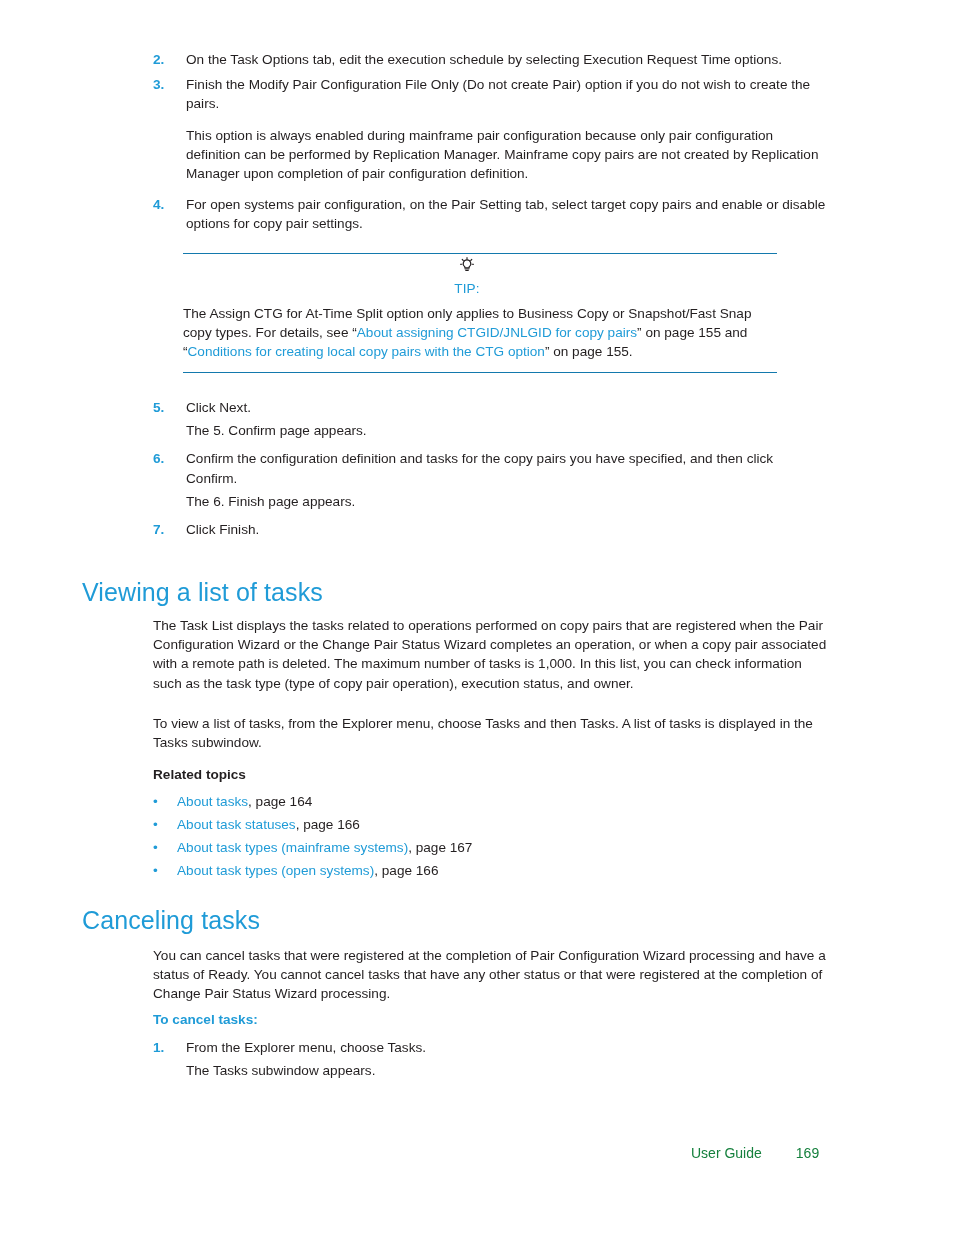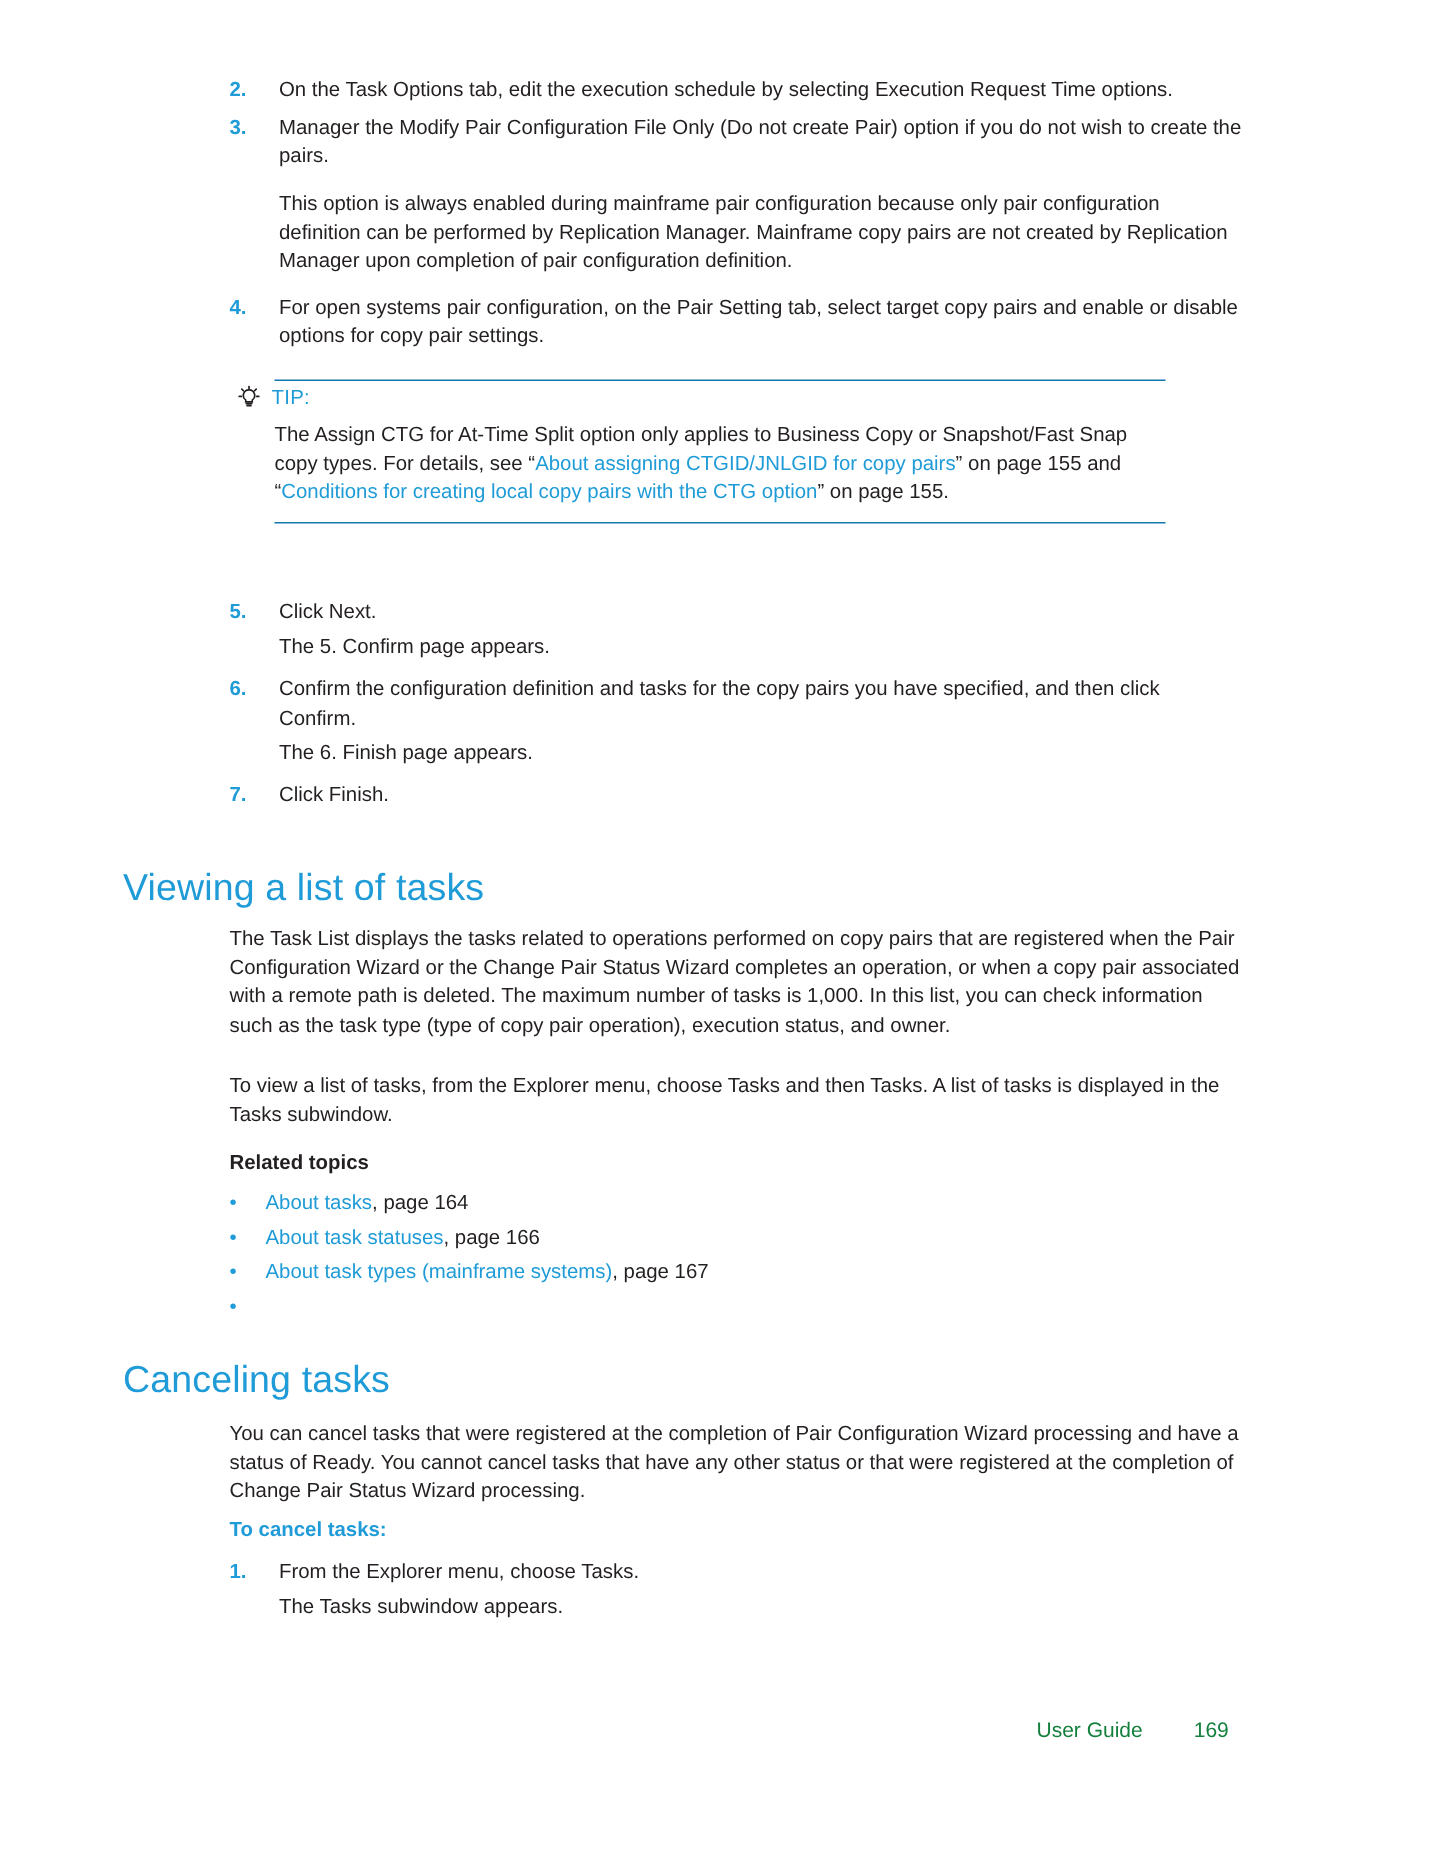--- a/index.html
+++ b/index.html
@@ -56,24 +56,25 @@
   
   .tip-box {
     position: absolute;
   }
   .tip-rule {
     height: 0;
     border-top: 1.3px solid #1379ad;
   }
   .tip-head {
     display: flex;
-    align-items: flex-start;
+    align-items: center;
     gap: 6px;
     margin-top: 2px;
     margin-left: -26px;
+    flex-direction: column;
   }
   .tip-icon {
     width: 18px;
     height: 18px;
     flex: 0 0 18px;
     display: block;
   }
   .tip-label {
     color: #1f9bd7;
     font-size: 13.6px;
@@ -143,21 +144,21 @@
 
 <div class="page">
 
   <div class="steps" style="left:153px; top:50px; width:675px;">
     <div class="step">
       <div class="step-num">2.</div>
       <div class="step-body body-text"><span>On the </span><span class="b">Task Options</span><span> tab, edit the execution schedule by selecting </span><span class="b">Execution Request Time</span><span> options.</span></div>
     </div>
     <div class="step" style="margin-bottom:4px;">
       <div class="step-num">3.</div>
-      <div class="step-body body-text"><span>Manager the </span><span class="b">Modify Pair Configuration File Only (Do not create Pair)</span><span> option if you do not wish to create the pairs.</span></div>
+      <div class="step-body body-text"><span>Finish the </span><span class="b">Modify Pair Configuration File Only (Do not create Pair)</span><span> option if you do not wish to create the pairs.</span></div>
     </div>
     <div class="sub-para body-text" style="margin-top:12px;">This option is always enabled during mainframe pair configuration because only pair configuration definition can be performed by Replication Manager. Mainframe copy pairs are not created by Replication Manager upon completion of pair configuration definition.</div>
     <div class="step" style="margin-top:12px;">
       <div class="step-num">4.</div>
       <div class="step-body body-text"><span>For open systems pair configuration, on the </span><span class="b">Pair Setting</span><span> tab, select target copy pairs and enable or disable options for copy pair settings.</span></div>
     </div>
   </div>
 
   <div class="tip-box" style="left:183px; top:253px; width:594px;">
     <div class="tip-rule"></div>
@@ -214,20 +215,21 @@
     <div class="bullet-row">
       <span class="bullet-dot">•</span>
       <span class="bullet-text"><span class="link">About task statuses</span><span>, page 166</span></span>
     </div>
     <div class="bullet-row">
       <span class="bullet-dot">•</span>
       <span class="bullet-text"><span class="link">About task types (mainframe systems)</span><span>, page 167</span></span>
     </div>
     <div class="bullet-row">
       <span class="bullet-dot">•</span>
+      <span class="bullet-text"><span class="link">About task types (open systems)</span><span>, page 166</span></span>
     </div>
   </div>
 
   <h1 class="h1-section" style="left:82px; top:906px; margin:0;">Canceling tasks</h1>
 
   <div class="body-text" style="position:absolute; left:153px; top:946px; width:678px;"><span>You can cancel tasks that were registered at the completion of Pair Configuration Wizard processing and have a status of </span><span class="b">Ready</span><span>. You cannot cancel tasks that have any other status or that were registered at the completion of Change Pair Status Wizard processing.</span></div>
 
   <div class="h-runin-blue" style="position:absolute; left:153px; top:1010px;">To cancel tasks:</div>
 
   <div class="steps" style="left:153px; top:1038px; width:675px;">

